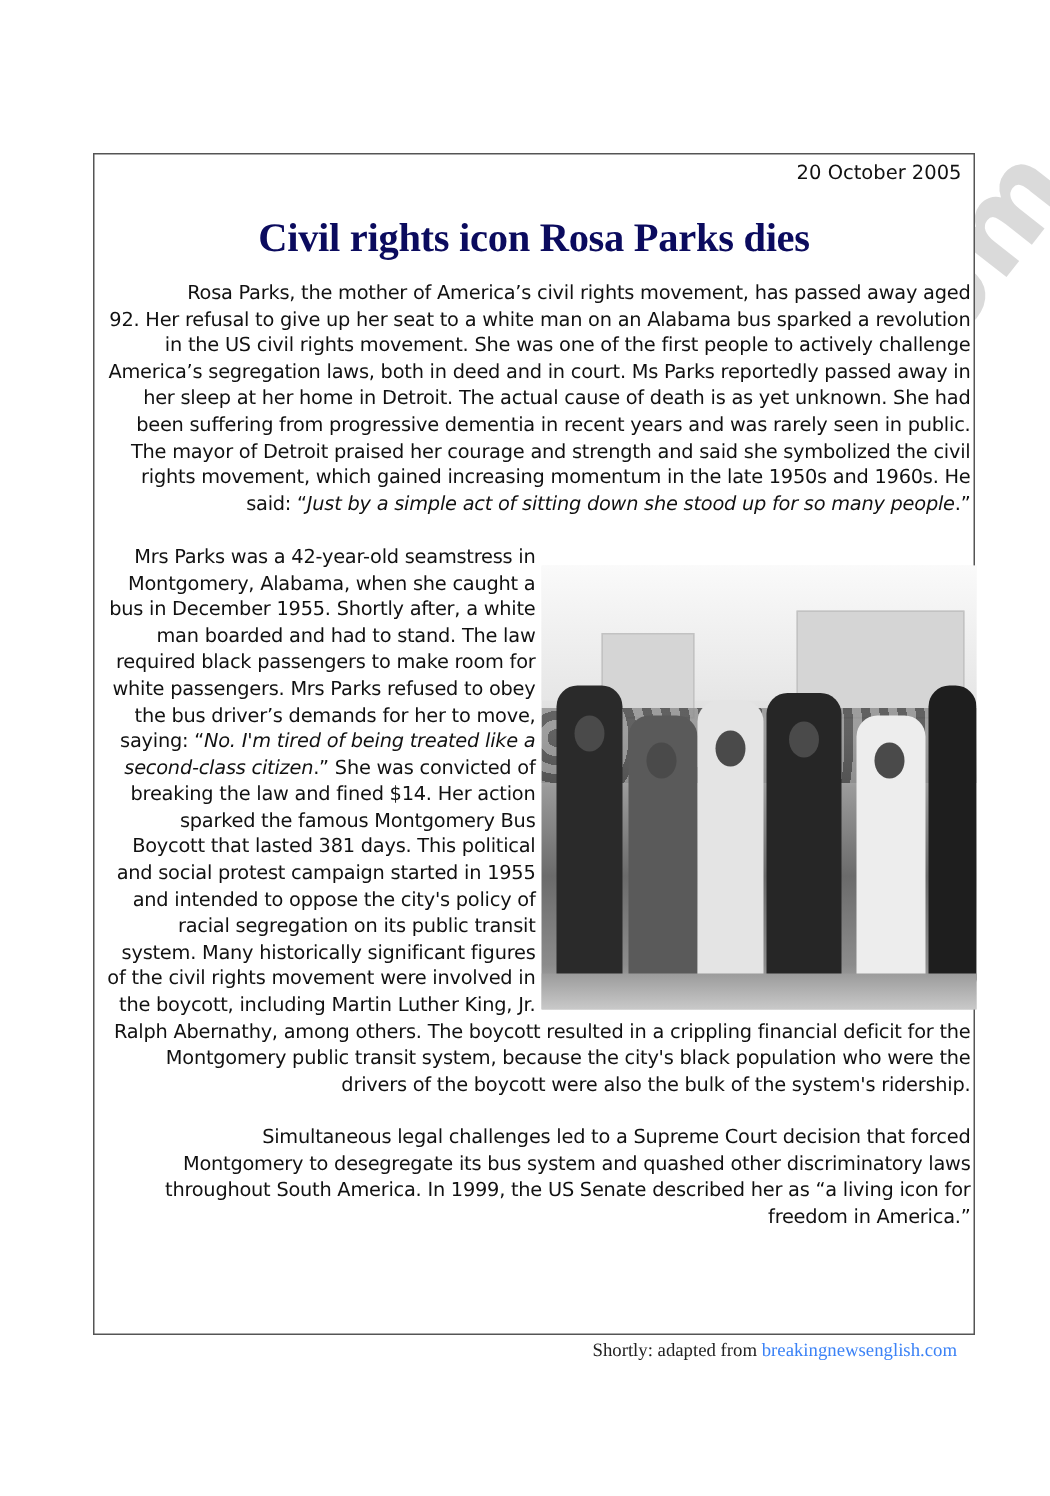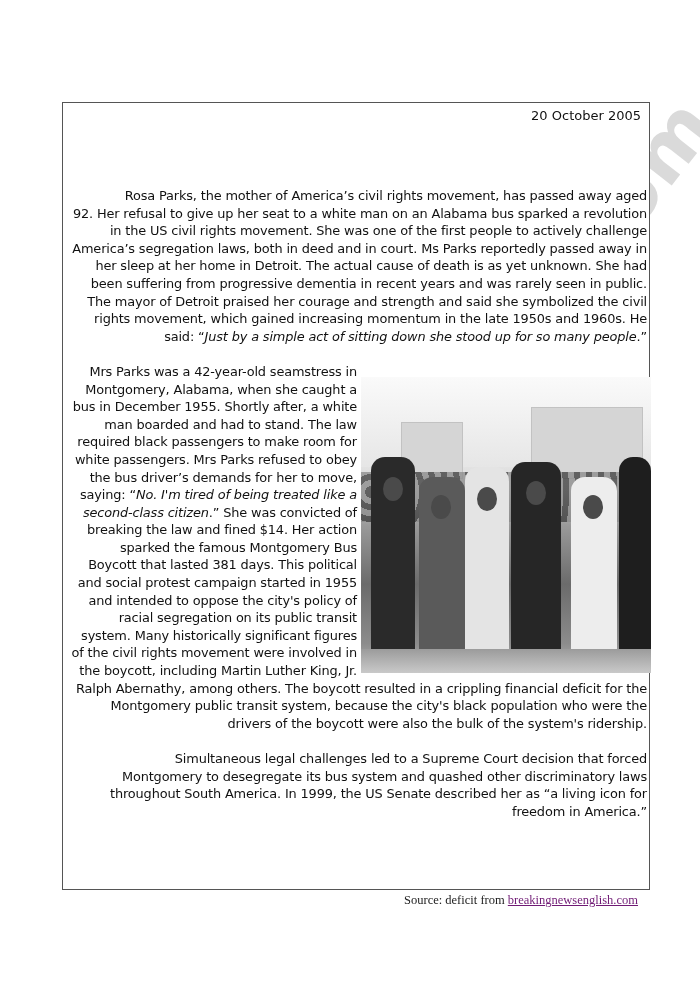--- a/index.html
+++ b/index.html
@@ -35,35 +35,36 @@
   .photo .bldg { position:absolute; background:#d5d5d5; border:1px solid #c2c2c2; }
   .photo .crowd { position:absolute; left:0; right:0; top:95px; height:50px;
     background: repeating-radial-gradient(circle at 10px 20px, #3a3a3a 0 6px, #8a8a8a 6px 12px); opacity:0.75; }
   .photo .person { position:absolute; bottom:16px; border-radius: 14px 14px 4px 4px; }
   .photo .head { position:absolute; width:20px; height:24px; border-radius:50%; background:#4a4a4a; }
   .photo .street { position:absolute; left:0; right:0; bottom:0; height:24px; background: linear-gradient(180deg,#9b9b9b,#c9c9c9); }
   .source {
     position: absolute; right: 62px; top: 893px;
     font-family: "Liberation Serif", "DejaVu Serif", serif; font-size: 12.5px; color: #222;
   }
-  .source a { color: #701a75; text-decoration: underline; }
+  .source a { color: #3b82f6; }
   .watermark {
     position: absolute; left: 60px; top: 470px; width: 640px; text-align: center;
     font-family: "DejaVu Sans", sans-serif; font-weight: bold; font-size: 78px;
     color: rgba(150,150,150,0.35); transform: rotate(-52deg); transform-origin: center;
     pointer-events: none; letter-spacing: 1px; white-space: nowrap;
   }
 </style>
 </head>
 <body>
 
 <div class="watermark">ESLprintables.com</div>
 
 <div class="frame">
   <div class="date">20 October 2005</div>
+  <h1 class="title">Civil rights icon Rosa Parks dies</h1>
 
   <div class="body-text">
     <p class="indent"><span>Rosa Parks, the mother of America’s civil rights movement, has passed away aged 92. Her refusal to give up her seat to a white man on an Alabama bus sparked a revolution in the US civil rights movement. She was one of the first people to actively challenge America’s segregation laws, both in deed and in court. Ms Parks reportedly passed away in her sleep at her home in Detroit. The actual cause of death is as yet unknown. She had been suffering from progressive dementia in recent years and was rarely seen in public. The mayor of Detroit praised her courage and strength and said she symbolized the civil rights movement, which gained increasing momentum in the late 1950s and 1960s. He said: “</span><i>Just by a simple act of sitting down she stood up for so many people</i><span>.”</span></p>
     <div class="gap"></div>
     <p><span class="photo" title="Black-and-white photo of civil rights marchers walking arm in arm down a street">
         <span class="sky"></span>
         <span class="bldg" style="left:170px;top:30px;width:110px;height:70px;"></span>
         <span class="bldg" style="left:40px;top:45px;width:60px;height:55px;"></span>
         <span class="crowd"></span>
         <span class="person" style="left:10px;width:44px;height:200px;background:#2a2a2a;"></span>
@@ -77,13 +78,13 @@
         <span class="head" style="left:116px;top:110px;"></span>
         <span class="head" style="left:165px;top:104px;"></span>
         <span class="head" style="left:222px;top:118px;"></span>
         <span class="street"></span>
       </span><span>Mrs Parks was a 42-year-old seamstress in Montgomery, Alabama, when she caught a bus in December 1955. Shortly after, a white man boarded and had to stand. The law required black passengers to make room for white passengers. Mrs Parks refused to obey the bus driver’s demands for her to move, saying: “</span><i>No. I'm tired of being treated like a second-class citizen</i><span>.” She was convicted of breaking the law and fined $14. Her action sparked the famous Montgomery Bus Boycott that lasted 381 days. This political and social protest campaign started in 1955 and intended to oppose the city's policy of racial segregation on its public transit system. Many historically significant figures of the civil rights movement were involved in the boycott, including Martin Luther King, Jr. Ralph Abernathy, among others. The boycott resulted in a crippling financial deficit for the Montgomery public transit system, because the city's black population who were the drivers of the boycott were also the bulk of the system's ridership.</span></p>
     <div class="gap" style="clear:both;"></div>
     <p class="indent">Simultaneous legal challenges led to a Supreme Court decision that forced Montgomery to desegregate its bus system and quashed other discriminatory laws throughout South America. In 1999, the US Senate described her as “a living icon for freedom in America.”</p>
   </div>
 </div>
 
-<div class="source"><span>Source: deficit from </span><a>breakingnewsenglish.com</a></div>
+<div class="source"><span>Shortly: adapted from </span><a>breakingnewsenglish.com</a></div>
 
 </body></html>

